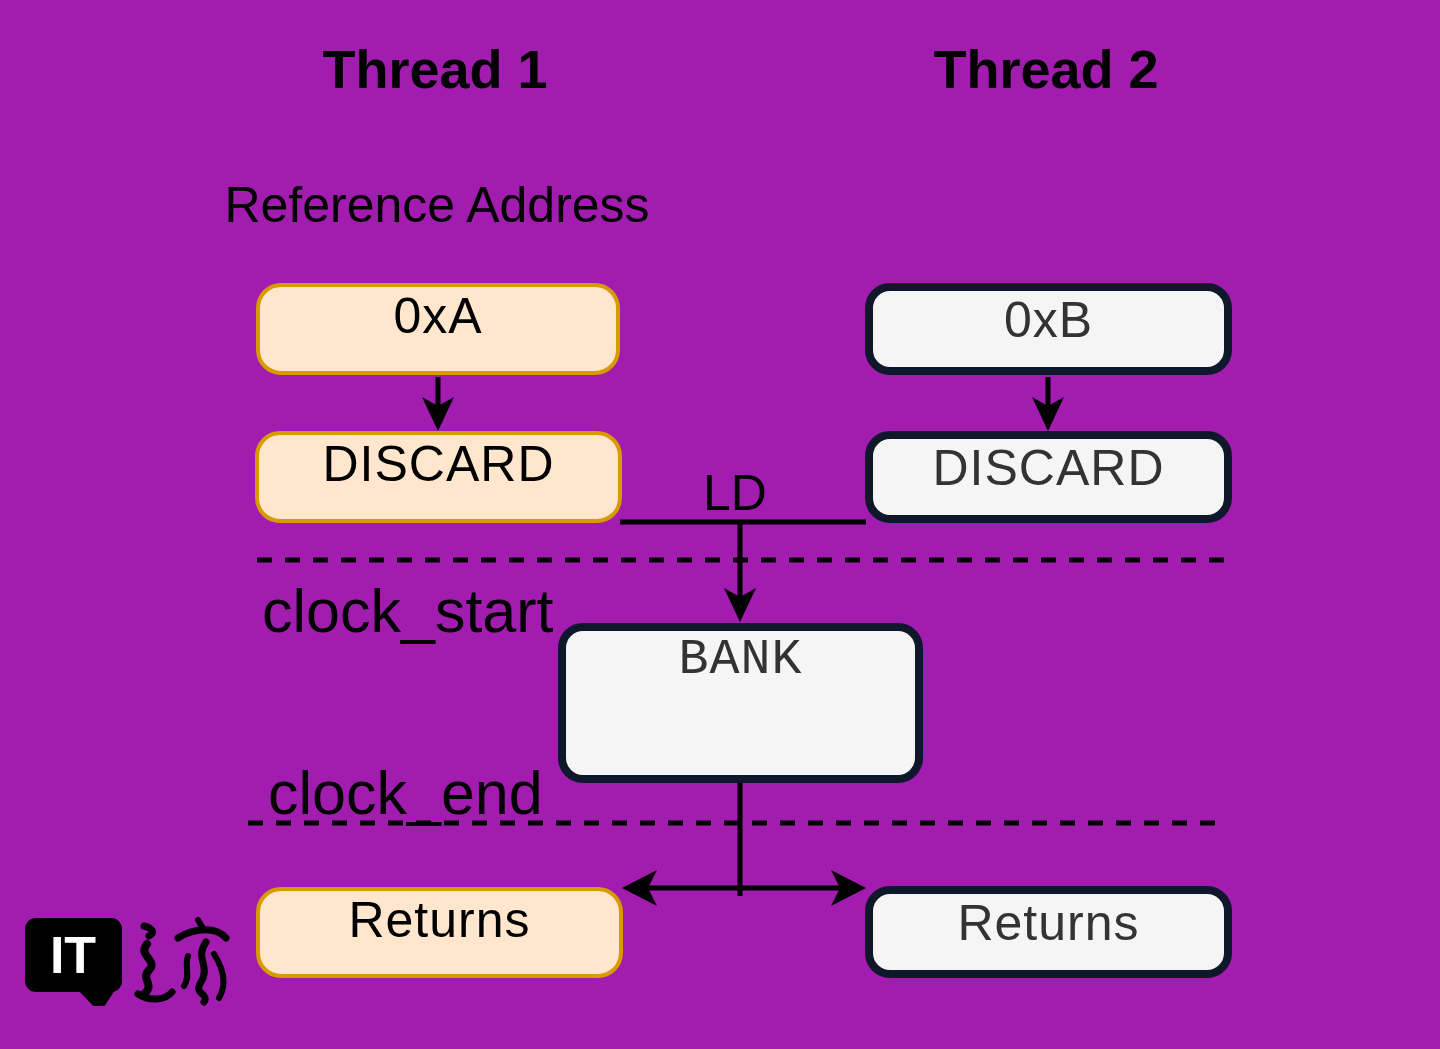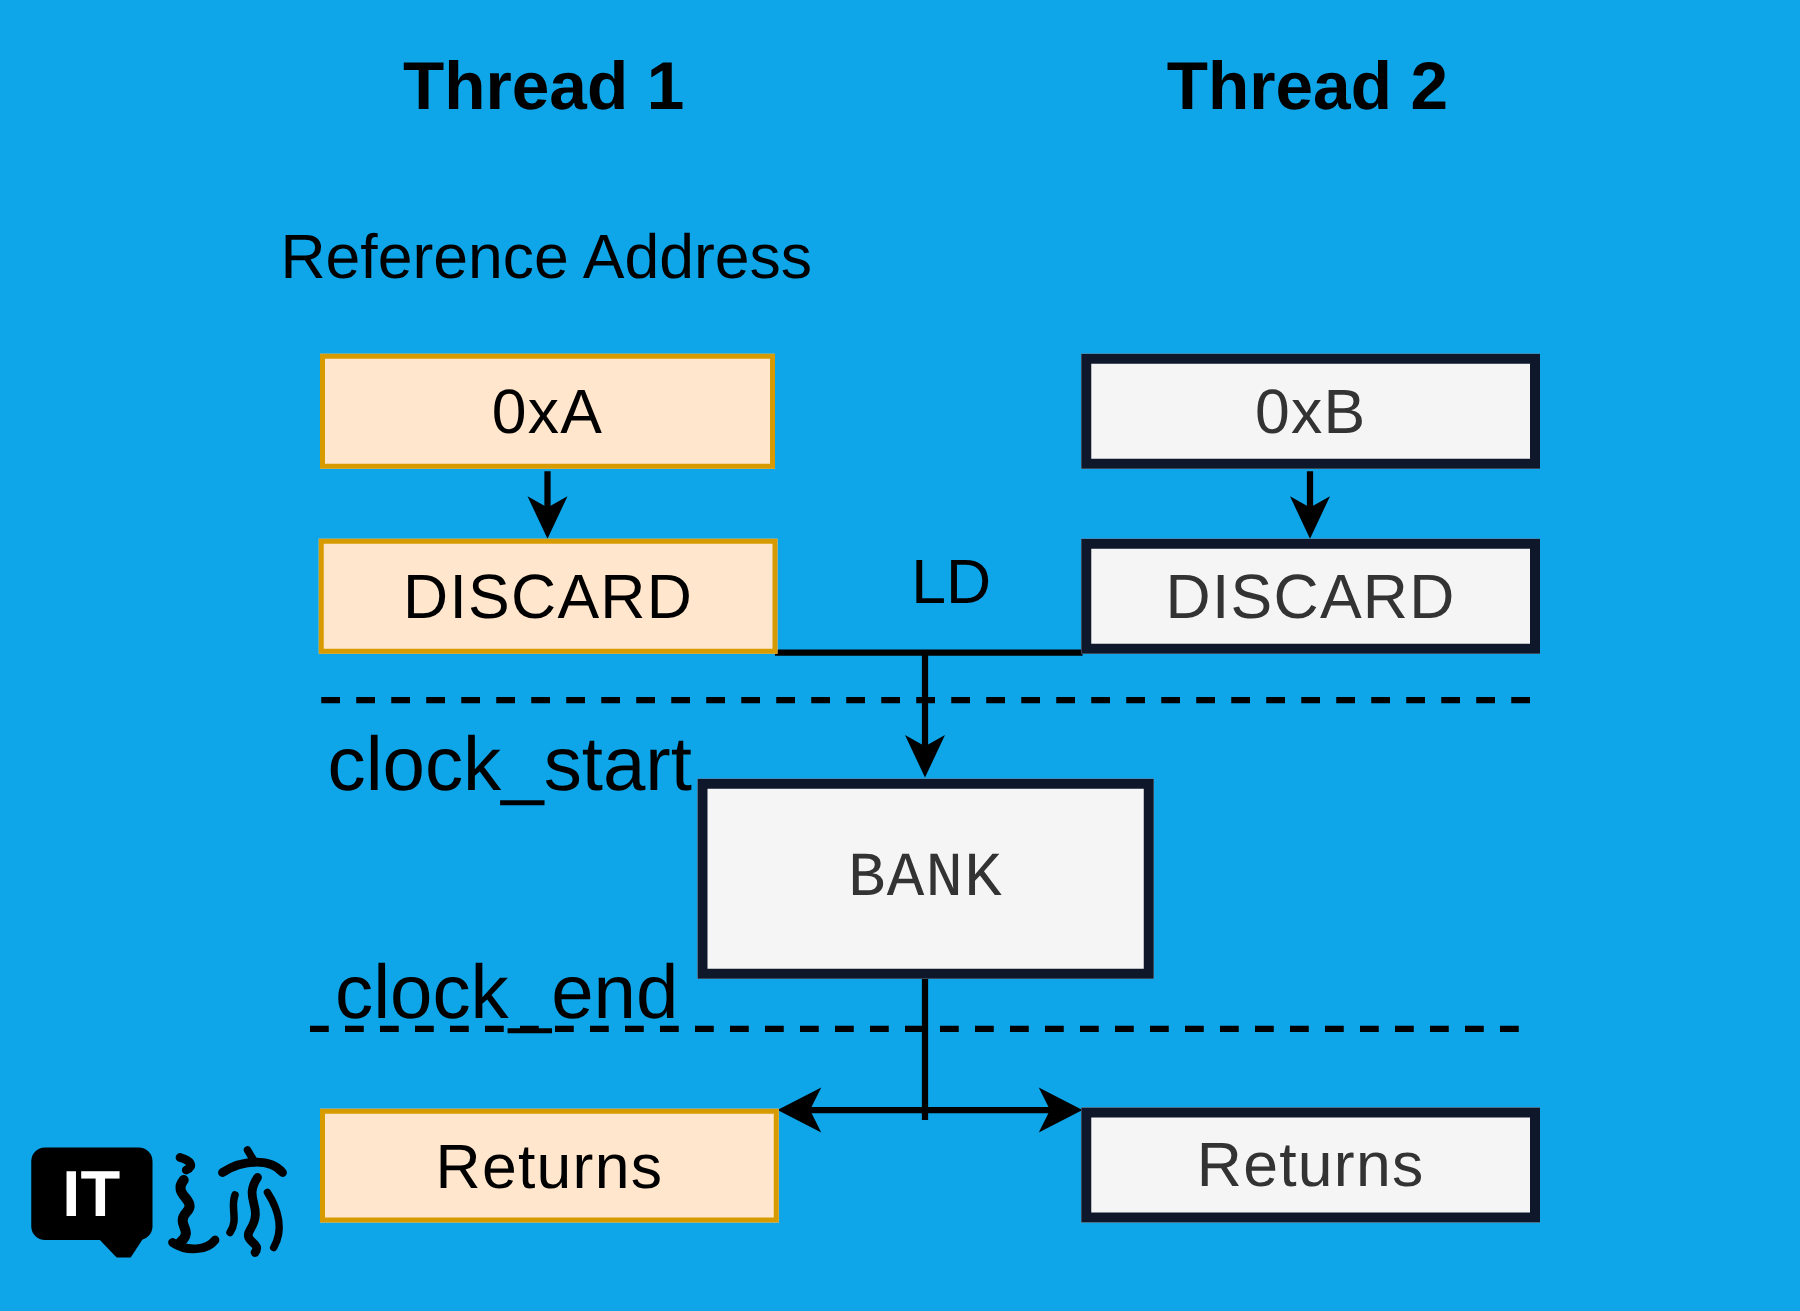--- a/index.html
+++ b/index.html
@@ -1,30 +1,31 @@
 <!DOCTYPE html>
 <html><head>
 <meta charset="utf-8">
 <style>
   html,body{margin:0;padding:0;background:#ffffff;}
   .canvas{
     position:relative;
     width:1440px;height:1049px;
-    background:#0ea5e9;
+    background:#a21caf;
     font-family:"Liberation Sans", sans-serif;
     overflow:hidden;
   }
   .wires{position:absolute;left:0;top:0;width:1440px;height:1049px;z-index:1;}
   .node{
     position:absolute;
     box-sizing:border-box;
-    display:flex;align-items:center;justify-content:center;
+    display:flex;align-items:flex-start;justify-content:center;
     z-index:2;
     font-size:50px;
     letter-spacing:1px;
+    border-radius:25px;
   }
   .node.orange{
     background:#FFE6CC;
     border:4px solid #D79B00;
     color:#000000;
   }
   .node.gray{
     background:#F5F5F5;
     border:8px solid #0f172a;
     color:#333333;
@@ -90,21 +91,21 @@
     <span>0xB</span>
   </div>
 
   <div class="node orange" style="left:255px;top:431px;width:367px;height:92px;">
     <span>DISCARD</span>
   </div>
   <div class="node gray" style="left:865px;top:431px;width:367px;height:92px;">
     <span>DISCARD</span>
   </div>
 
-  <div class="lbl anno" style="left:703px;top:436px;font-size:50px;margin-left:26px;">LD</div>
+  <div class="lbl anno" style="left:703px;top:464px;font-size:50px;">LD</div>
 
   <div class="lbl anno" style="left:262px;top:576px;">clock_start</div>
 
   <div class="node gray" style="left:558px;top:623px;width:365px;height:160px;font-family:Liberation Mono, monospace;">
     <span>BANK</span>
   </div>
 
   <div class="lbl anno" style="left:268px;top:758px;text-align:center;">clock_end</div>
 
   <div class="node orange" style="left:256px;top:887px;width:367px;height:91px;">

